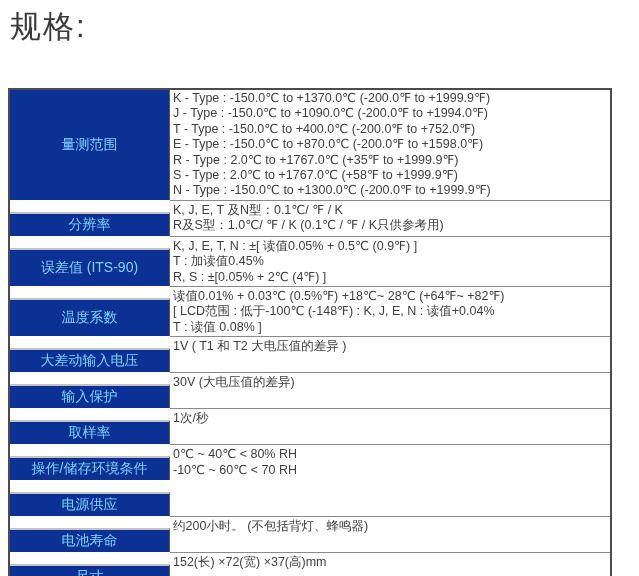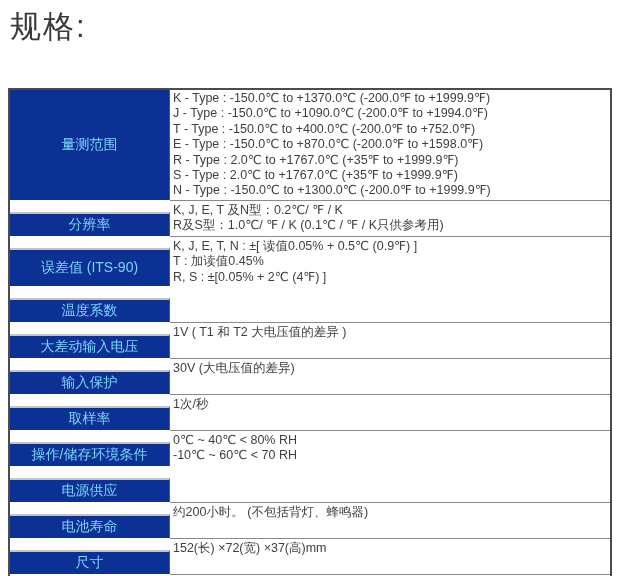--- a/index.html
+++ b/index.html
@@ -82,41 +82,46 @@
 
   <div class="spec-table">
       <div class="row">
         <div class="cell-label">量测范围</div>
         <div class="cell-value">
           <div class="line">K - Type : -150.0℃ to +1370.0℃ (-200.0℉ to +1999.9℉)</div>
           <div class="line">J - Type : -150.0℃ to +1090.0℃ (-200.0℉ to +1994.0℉)</div>
           <div class="line">T - Type : -150.0℃ to +400.0℃ (-200.0℉ to +752.0℉)</div>
           <div class="line">E - Type : -150.0℃ to +870.0℃ (-200.0℉ to +1598.0℉)</div>
           <div class="line">R - Type : 2.0℃ to +1767.0℃ (+35℉ to +1999.9℉)</div>
-          <div class="line">S - Type : 2.0℃ to +1767.0℃ (+35℉ to +1999.9℉)</div>
+          <div class="line">S - Type : 2.0℃ to +1767.0℃ (+58℉ to +1999.9℉)</div>
           <div class="line">N - Type : -150.0℃ to +1300.0℃ (-200.0℉ to +1999.9℉)</div>
         </div>
       </div>
       <div class="row">
         <div class="cell-label">分辨率</div>
         <div class="cell-value">
-          <div class="line">K, J, E, T 及N型：0.2℃/ ℉ / K</div>
+          <div class="line">K, J, E, T 及N型：0.1℃/ ℉ / K</div>
           <div class="line">R及S型：1.0℃/ ℉ / K (0.1℃ / ℉ / K只供参考用)</div>
         </div>
       </div>
       <div class="row">
         <div class="cell-label">误差值 (ITS-90)</div>
         <div class="cell-value">
           <div class="line">K, J, E, T, N : ±[ 读值0.05% + 0.5℃ (0.9℉) ]</div>
           <div class="line">T : 加读值0.45%</div>
           <div class="line">R, S : ±[0.05% + 2℃ (4℉) ]</div>
         </div>
       </div>
       <div class="row">
         <div class="cell-label">温度系数</div>
+        <div class="cell-value">
+          <div class="line">读值0.01% + 0.03℃ (0.5%℉) +18℃~ 28℃ (+64℉~ +82℉)</div>
+          <div class="line">[ LCD范围 : 低于-100℃ (-148℉) : K, J, E, N : 读值+0.04%</div>
+          <div class="line">T : 读值 0.08% ]</div>
+        </div>
       </div>
       <div class="row">
         <div class="cell-label">大差动输入电压</div>
         <div class="cell-value">
           <div class="line">1V ( T1 和 T2 大电压值的差异 )</div>
         </div>
       </div>
       <div class="row">
         <div class="cell-label">输入保护</div>
         <div class="cell-value">

